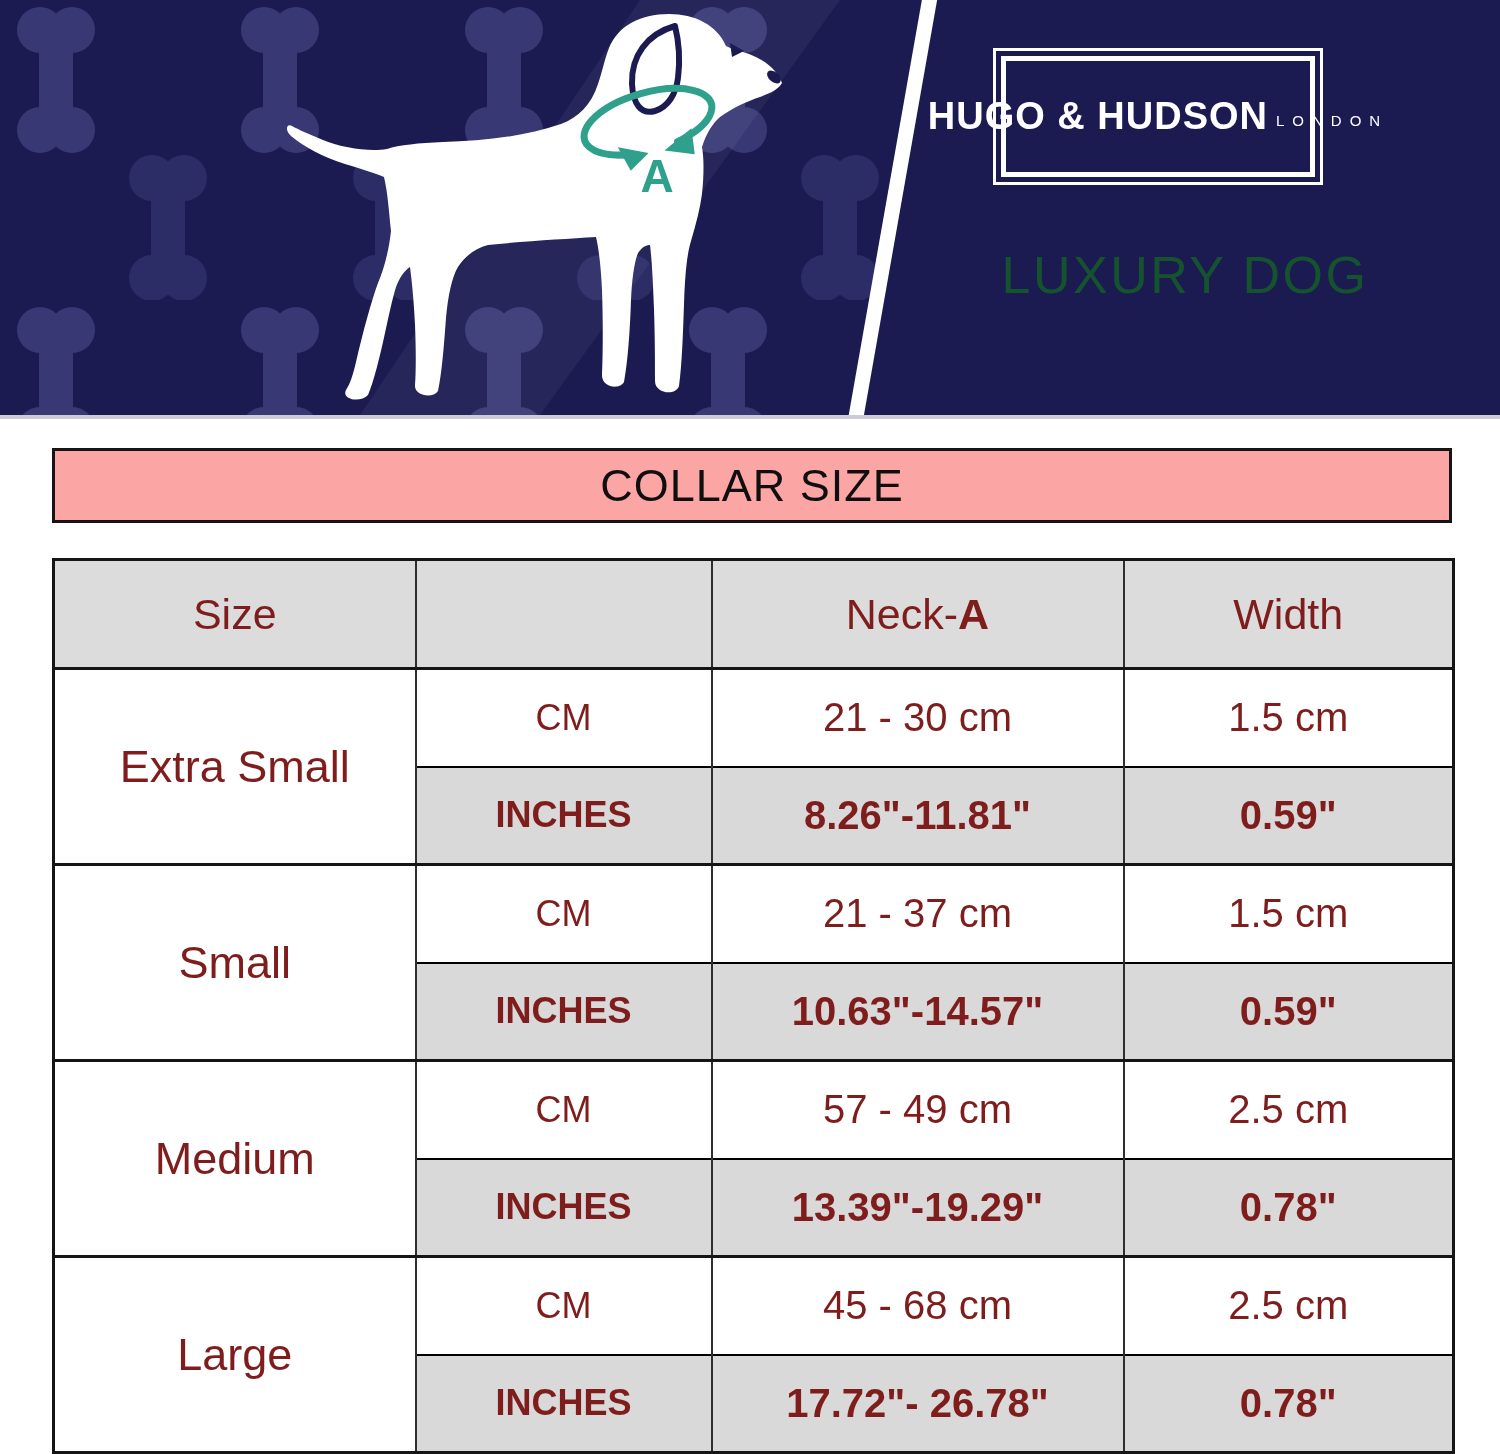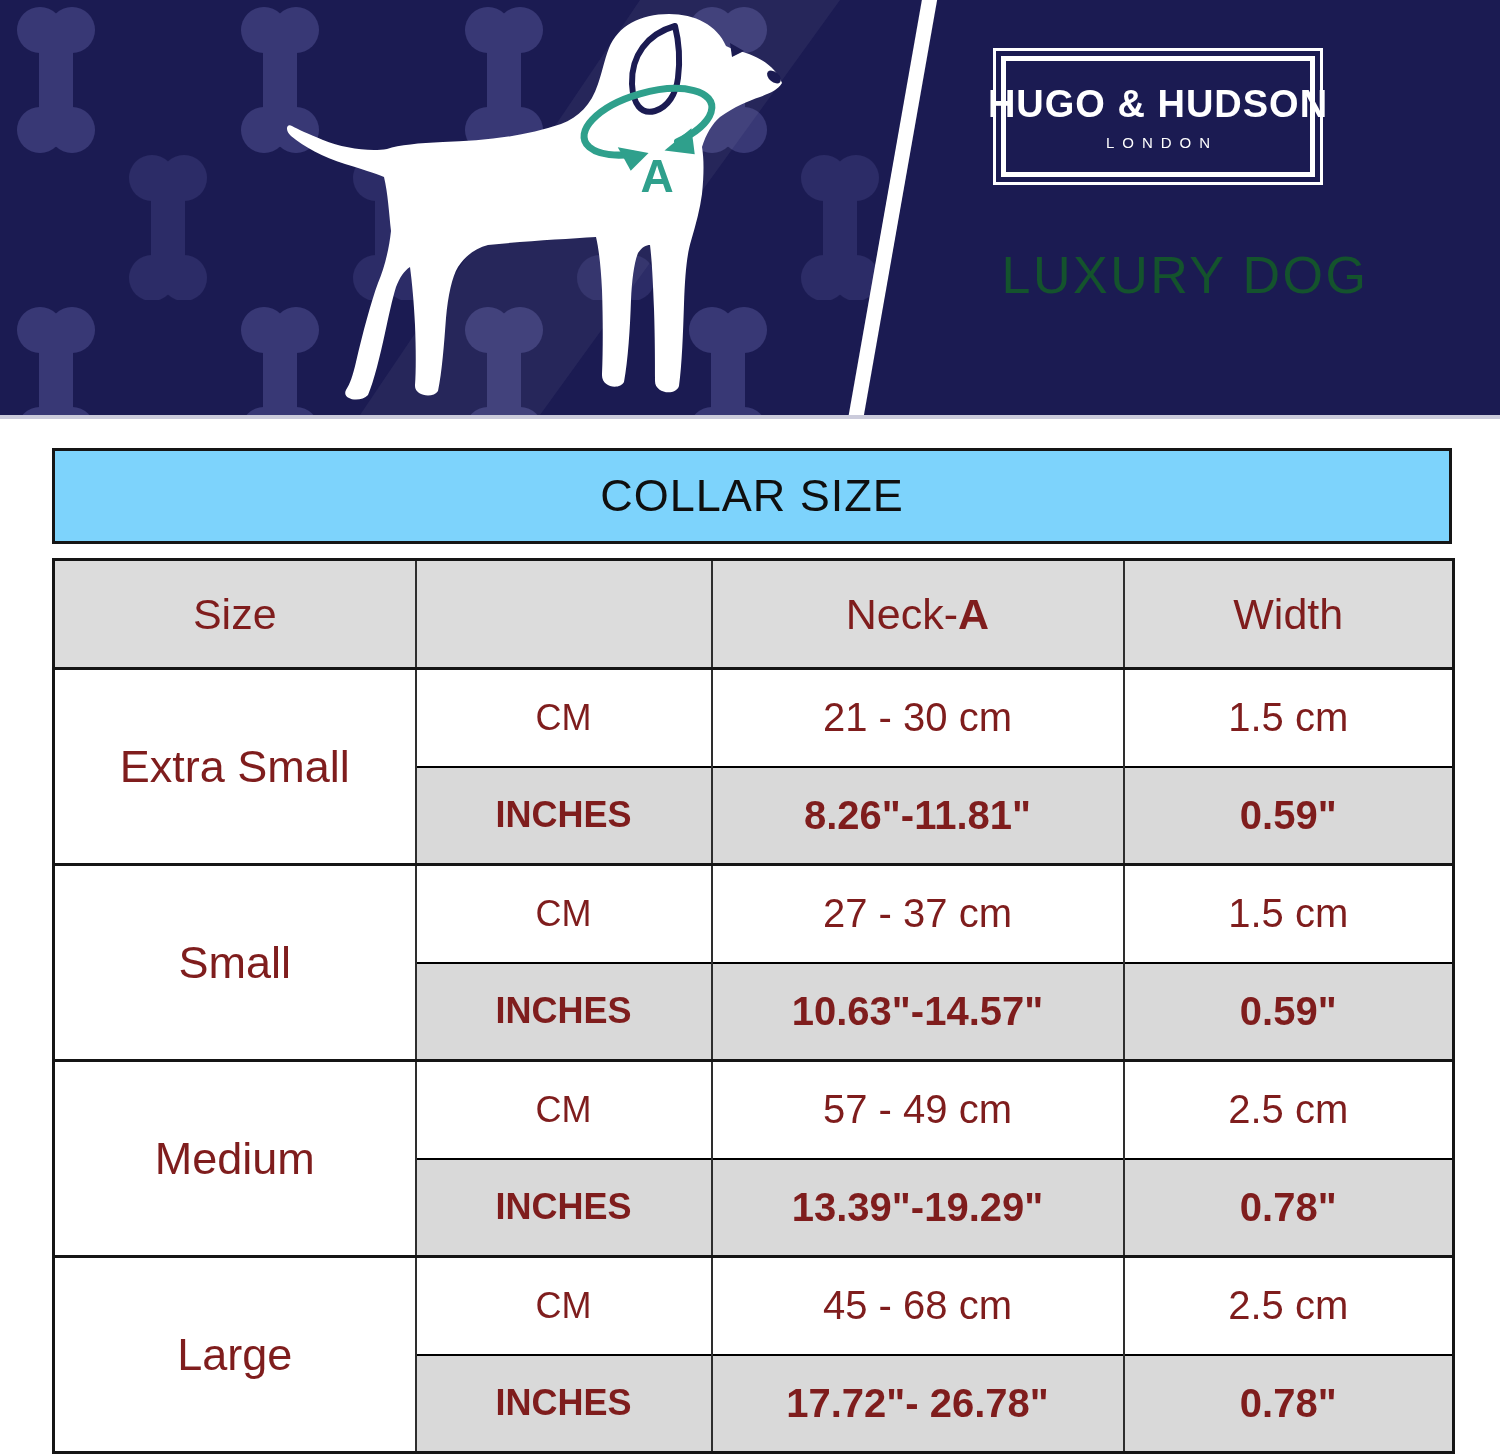--- a/index.html
+++ b/index.html
@@ -7,31 +7,31 @@
   .page { position:relative; width:1500px; height:1454px; background:#ffffff; overflow:hidden; }
 
   
   .hero { position:absolute; left:0; top:0; width:1500px; height:415px; }
   .hero svg { display:block; width:1500px; height:415px; }
   .hero-edge { position:absolute; left:0; top:415px; width:1500px; height:4px; background:#cbcbdb; }
 
   .logo-box { position:absolute; left:993px; top:48px; width:330px; height:137px;
               border:3px solid #ffffff; padding:5px; }
   .logo-inner { width:100%; height:100%; border:5px solid #ffffff;
-                display:flex; flex-direction:column; align-items:center; justify-content:center; }
+                display:flex; flex-direction:row; align-items:center; justify-content:center; }
   .brand-name { color:#ffffff; font-size:38px; font-weight:700; letter-spacing:1px; white-space:nowrap; }
   .brand-city { color:#ffffff; font-size:15px; font-weight:400; letter-spacing:8px; text-indent:8px; margin-top:8px; }
 
   .hero-title { position:absolute; left:935px; top:243px; width:500px; text-align:center;
                 color:#14532d; font-size:52px; font-weight:300; letter-spacing:2.5px; line-height:1.26;
                 white-space:nowrap; }
 
   
-  .banner { position:absolute; left:52px; top:448px; width:1400px; height:96px;
-            background:#7dd3fc; border:3px solid #151515;
+  .banner { position:absolute; left:52px; top:448px; width:1400px; height:75px;
+            background:#fca5a5; border:3px solid #151515;
             display:flex; align-items:center; justify-content:center; }
   .banner span { font-size:45px; color:#0f0f0f; letter-spacing:1px; font-weight:400; }
 
   
   table.size-table { position:absolute; left:52px; top:558px; width:1400px;
                      border-collapse:collapse; table-layout:fixed; background:#ffffff;
                      border:3px solid #151515; }
   .size-table td { border-left:2px solid #2e2e2e; text-align:center; vertical-align:middle;
                    color:#7f1d1d; overflow:hidden; }
   .size-table tr.thead { height:109px; }
@@ -149,21 +149,21 @@
       </tr>
       <tr class="row-in">
         <td class="unit">INCHES</td>
         <td class="val">8.26"-11.81"</td>
         <td class="val">0.59"</td>
       </tr>
 
       <tr class="row-cm">
         <td class="size-name" rowspan="2">Small</td>
         <td class="unit">CM</td>
-        <td class="val">27 - 37 cm</td>
+        <td class="val">21 - 37 cm</td>
         <td class="val">1.5 cm</td>
       </tr>
       <tr class="row-in">
         <td class="unit">INCHES</td>
         <td class="val">10.63"-14.57"</td>
         <td class="val">0.59"</td>
       </tr>
 
       <tr class="row-cm">
         <td class="size-name" rowspan="2">Medium</td>

